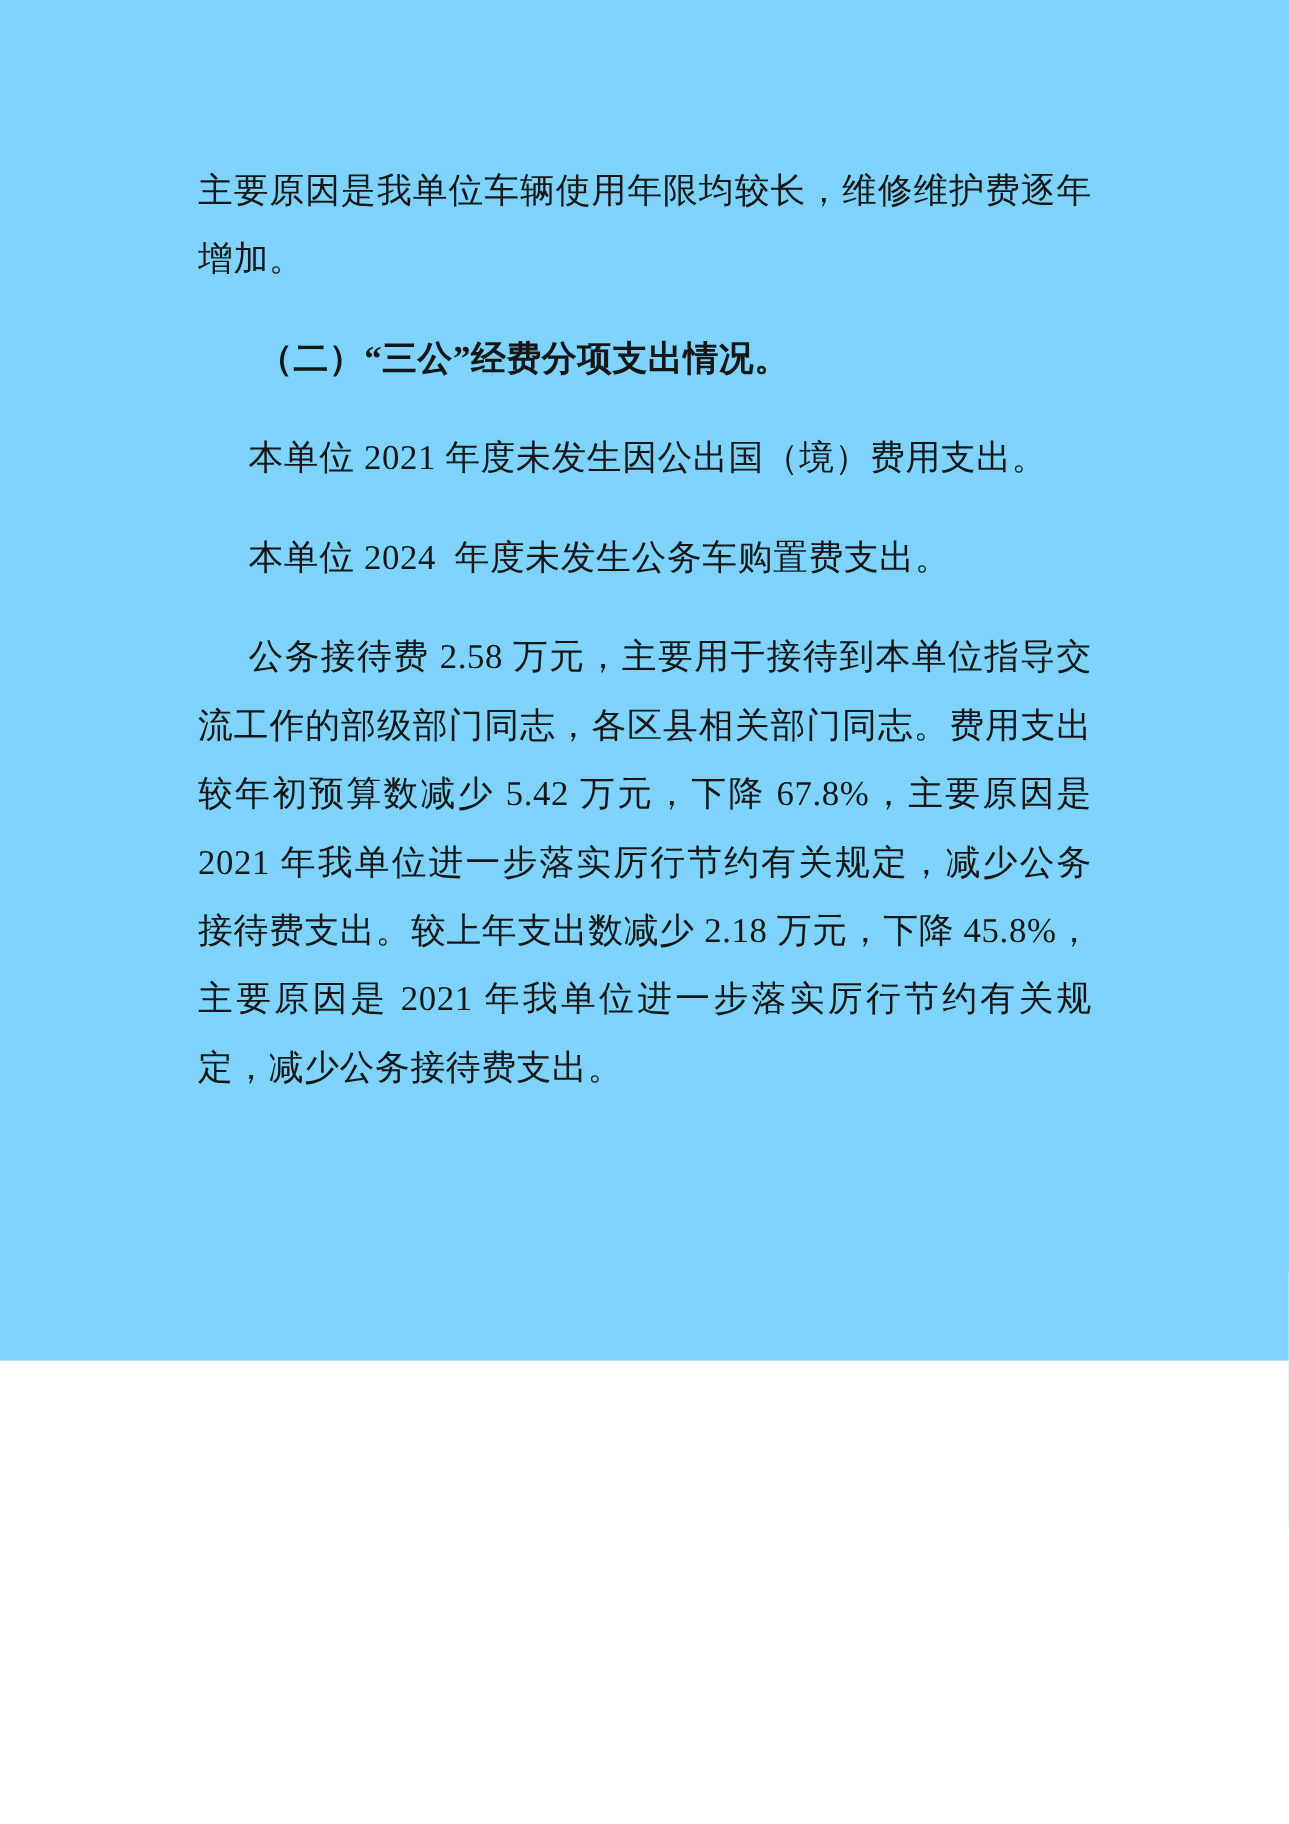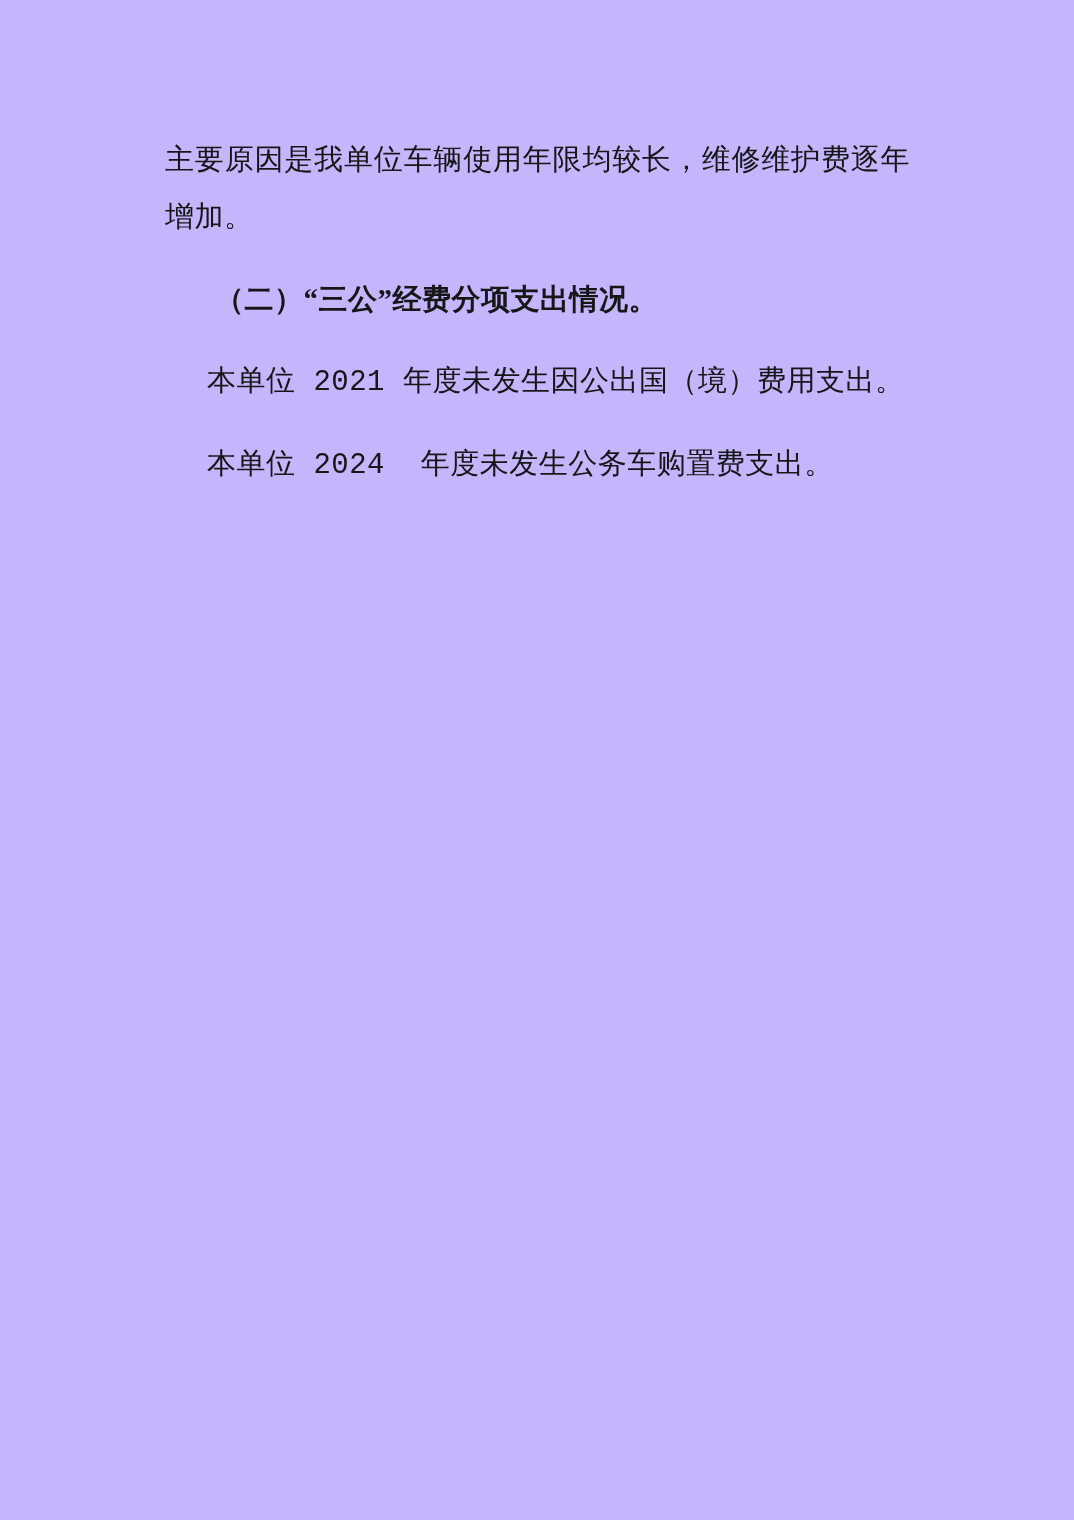--- a/index.html
+++ b/index.html
@@ -3,22 +3,22 @@
 <meta charset="utf-8">
 <style>
   html, body {
     margin: 0;
     padding: 0;
     background: #ffffff;
   }
   .page {
     position: relative;
     width: 1074px;
-    height: 1520px;
-    background: #c4b5fd;
+    height: 1134px;
+    background: #7dd3fc;
     overflow: hidden;
     font-family: "Liberation Serif", "DejaVu Serif", serif;
   }
   .content {
     position: absolute;
     left: 165px;
     top: 131px;
     width: 745px;
   }
   .content p {
@@ -29,21 +29,20 @@
     color: #161616;
     text-align: justify;
     white-space: pre-wrap;
     letter-spacing: 0.5px;
   }
   .content p + p {
     margin-top: 26px;
   }
   .indent {
     text-indent: 42px;
-    font-family: Liberation Mono, monospace;
   }
   .heading {
     font-weight: bold;
     text-indent: 50px;
     text-align: left;
   }
 </style>
 </head>
 <body>
 
@@ -52,15 +51,16 @@
 
     <p>主要原因是我单位车辆使用年限均较长，维修维护费逐年增加。</p>
 
     <p class="heading">（二）“三公”经费分项支出情况。</p>
 
     <p class="indent">本单位 2021 年度未发生因公出国（境）费用支出。</p>
 
     <p class="indent">本单位 2024  年度未发生公务车购置费支出。</p>
 
 
+    <p class="indent">公务接待费 2.58 万元，主要用于接待到本单位指导交流工作的部级部门同志，各区县相关部门同志。费用支出较年初预算数减少 5.42 万元，下降 67.8%，主要原因是 2021 年我单位进一步落实厉行节约有关规定，减少公务接待费支出。较上年支出数减少 2.18 万元，下降 45.8%，主要原因是 2021 年我单位进一步落实厉行节约有关规定，减少公务接待费支出。</p>
 
   </div>
 </div>
 
 </body></html>

